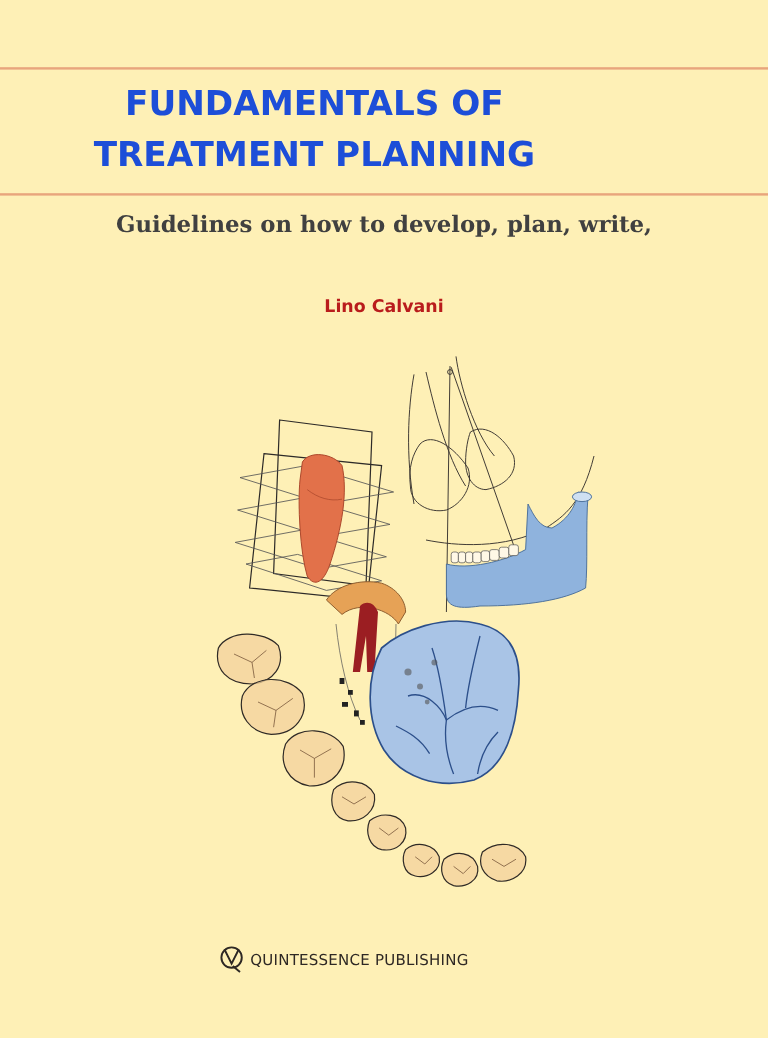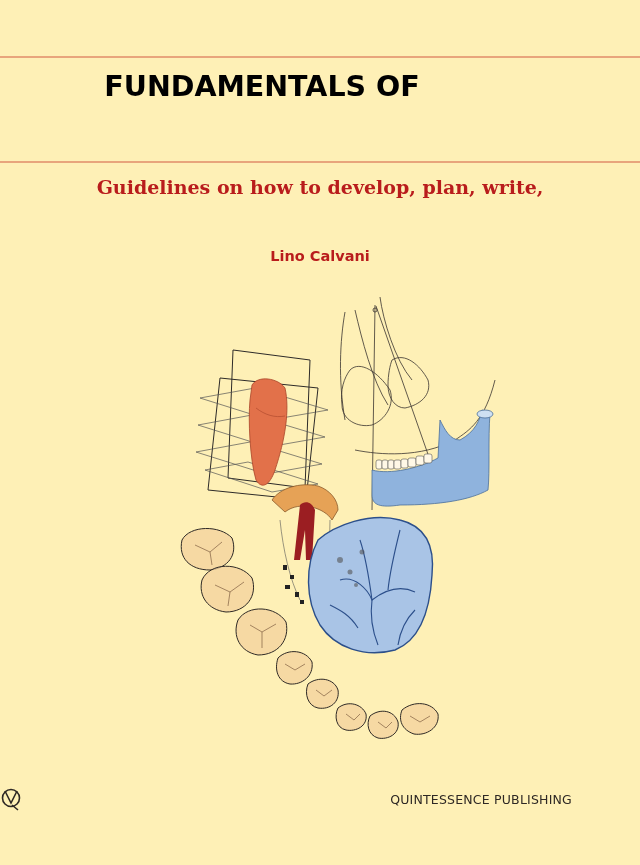--- a/index.html
+++ b/index.html
@@ -12,68 +12,69 @@
   }
   .rule {
     position: absolute; left: 0; width: 640px; height: 2px;
     background: #E8A57C;
   }
   .rule.top { top: 56px; }
   .rule.mid { top: 161px; }
   .title {
     position: absolute; left: 0; width: 524px; top: 66px;
     text-align: center;
-    color: #000000;
+    color: #1d4ed8;
     font-family: "DejaVu Sans", sans-serif;
     font-weight: bold;
     font-size: 28.5px;
     line-height: 42px;
     letter-spacing: 0px;
   }
   .subtitle {
     position: absolute; left: 0; width: 640px; top: 172px;
     text-align: center;
-    color: #b91c1c;
+    color: #404040;
     font-family: "DejaVu Serif", serif;
     font-weight: bold;
     font-size: 19px;
     line-height: 30px;
   }
   .author {
     position: absolute; left: 0; width: 640px; top: 246px;
     text-align: center;
     color: #b91c1c;
     font-family: "DejaVu Sans", sans-serif;
     font-weight: bold;
     font-size: 14.5px;
     line-height: 20px;
   }
   .art {
     position: absolute; left: 150px; top: 285px;
     width: 370px; height: 470px;
   }
   .publisher {
     position: absolute; left: 0; width: 572px; top: 787px;
-    display: flex; justify-content: space-between; align-items: center; gap: 5px;
+    display: flex; justify-content: center; align-items: center; gap: 5px;
     color: #2E2824;
   }
   .publisher .logo { width: 22px; height: 24px; }
   .publisher .name {
     font-family: "DejaVu Sans", sans-serif;
     font-size: 12.5px;
     letter-spacing: 0.2px;
   }
 </style>
 </head>
 <body>
 
 <div class="rule top"></div>
 
 <div class="title">
   <div>FUNDAMENTALS OF</div>
+  <div>TREATMENT PLANNING</div>
 </div>
 
 <div class="rule mid"></div>
 
 <div class="subtitle">
   <div>Guidelines on how to develop, plan, write,</div>
 </div>
 
 <div class="author">Lino Calvani</div>
 

